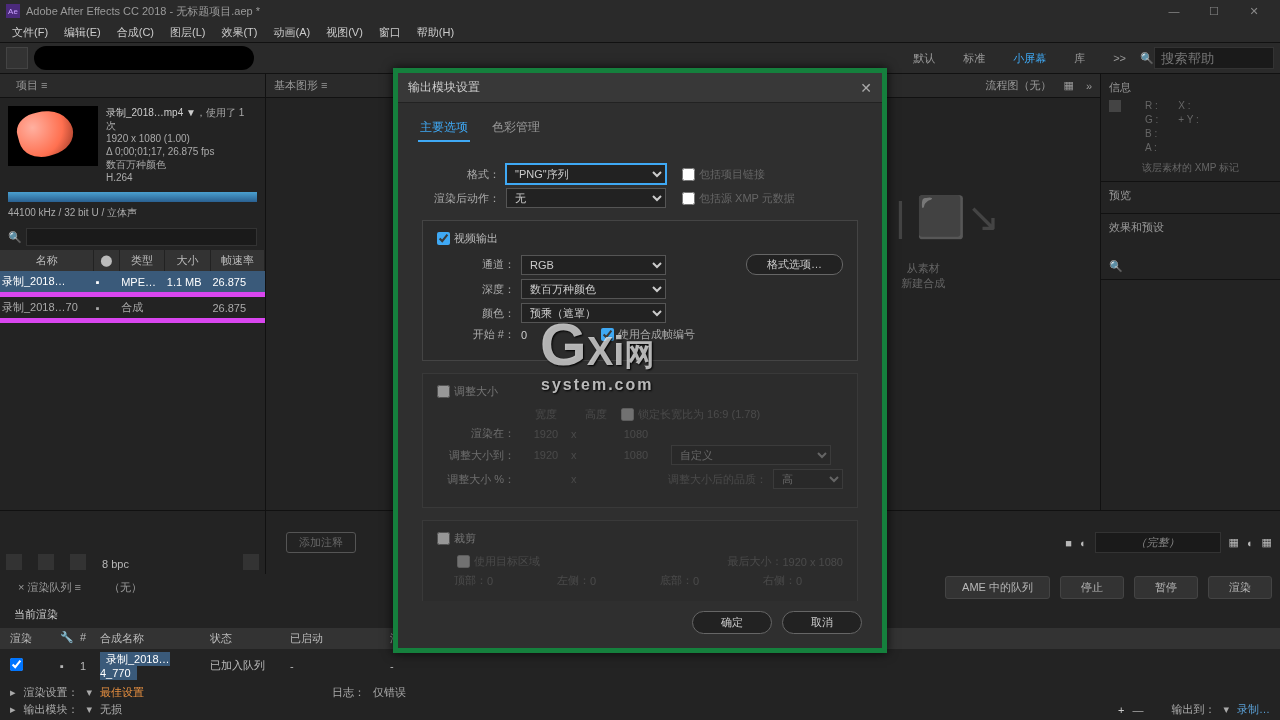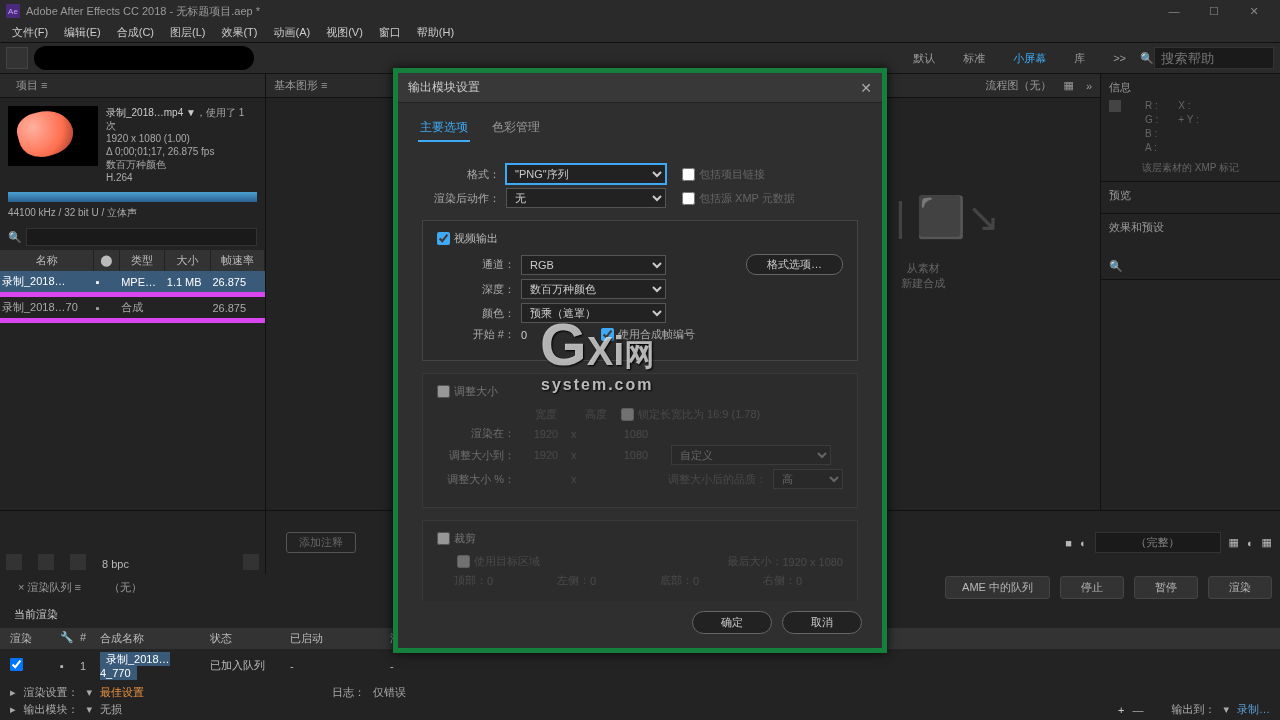--- a/index.html
+++ b/index.html
@@ -56,21 +56,21 @@
 .right .panel .title { color: #999; font-size: 11px; margin-bottom: 4px; }
 .right .info-grid { font-size:10px; color:#666; line-height:14px; }
 
 
 .bottom { height: 210px; background: #232323; border-top: 1px solid #111; display: flex; flex-direction: column; }
 .bottom .upper { height: 90px; display: flex; }
 .bottom .upper .projfoot { width: 266px; border-right: 1px solid #111; display:flex; align-items:flex-end; padding:4px 6px; gap:16px; }
 .bottom .upper .projfoot .ic { width:16px; height:16px; background:#333; }
 .bottom .upper .addnote { flex:1; display:flex; align-items:center; padding-left: 20px; color:#666; }
 .bottom .upper .rightfoot { width:400px; display:flex; align-items:center; justify-content:flex-end; gap:8px; padding-right:8px; }
-.bottom .upper .rqview { background:#1a1a1a; padding:2px 40px; color:#888; border:1px solid #333; }
+.bottom .upper .rqview { background:#1a1a1a; padding:2px 40px; color:#888; border:1px solid #333;font-style:italic; }
 .bottom .rqpanel { flex:1; display:flex; flex-direction:column; }
 .bottom .rqtabs { padding: 4px 10px; color:#999; display:flex; gap:12px; }
 .bottom .rqtabs .t { padding:2px 8px; }
 .bottom .rqcurrent { padding: 6px 14px; color:#ccc; }
 .bottom .rqheader { display:flex; background:#333; padding: 3px 4px; font-size:11px; color:#bbb; }
 .bottom .rqheader > div { padding: 0 6px; }
 .bottom .rqrow { display:flex; padding: 3px 4px; align-items:center; }
 .bottom .rqrow > div { padding: 0 6px; }
 .bottom .rqrow .sel { background:#3a5a7a; color:#fff; padding:1px 6px; }
 .bottom .subrows { padding: 2px 10px; font-size:11px; color:#aaa; }

